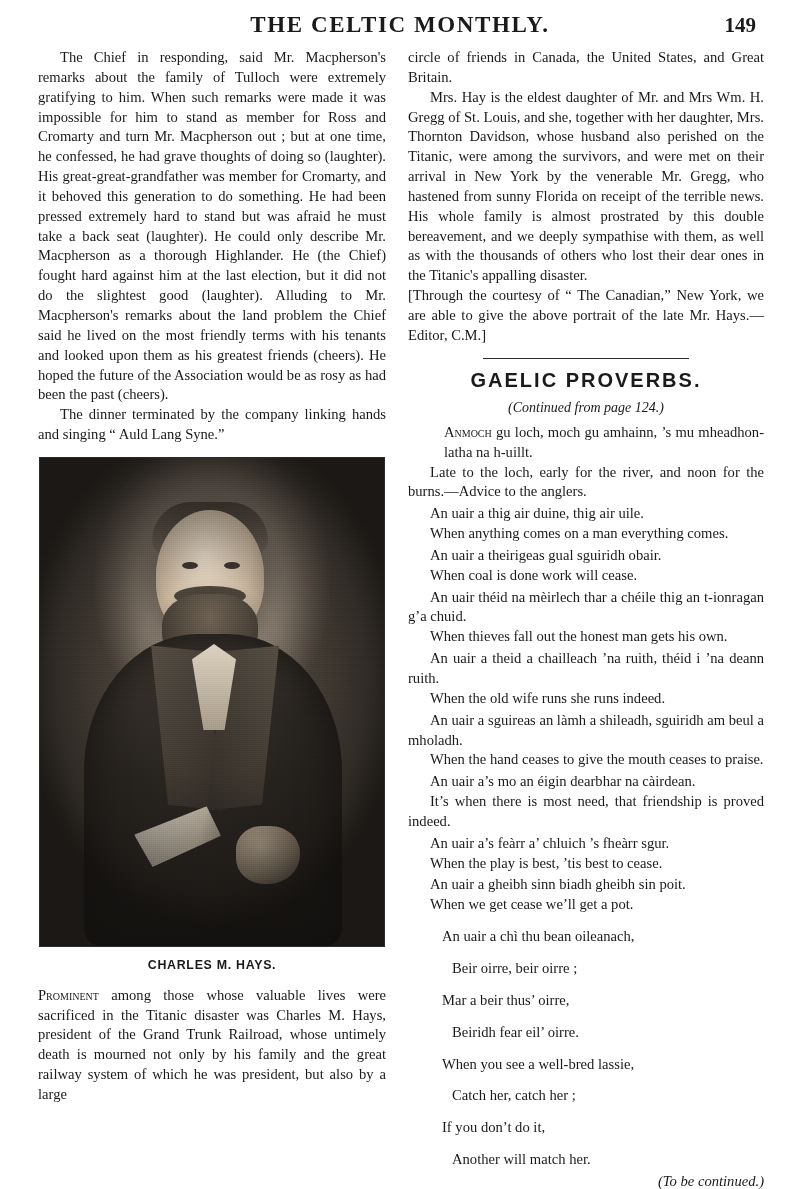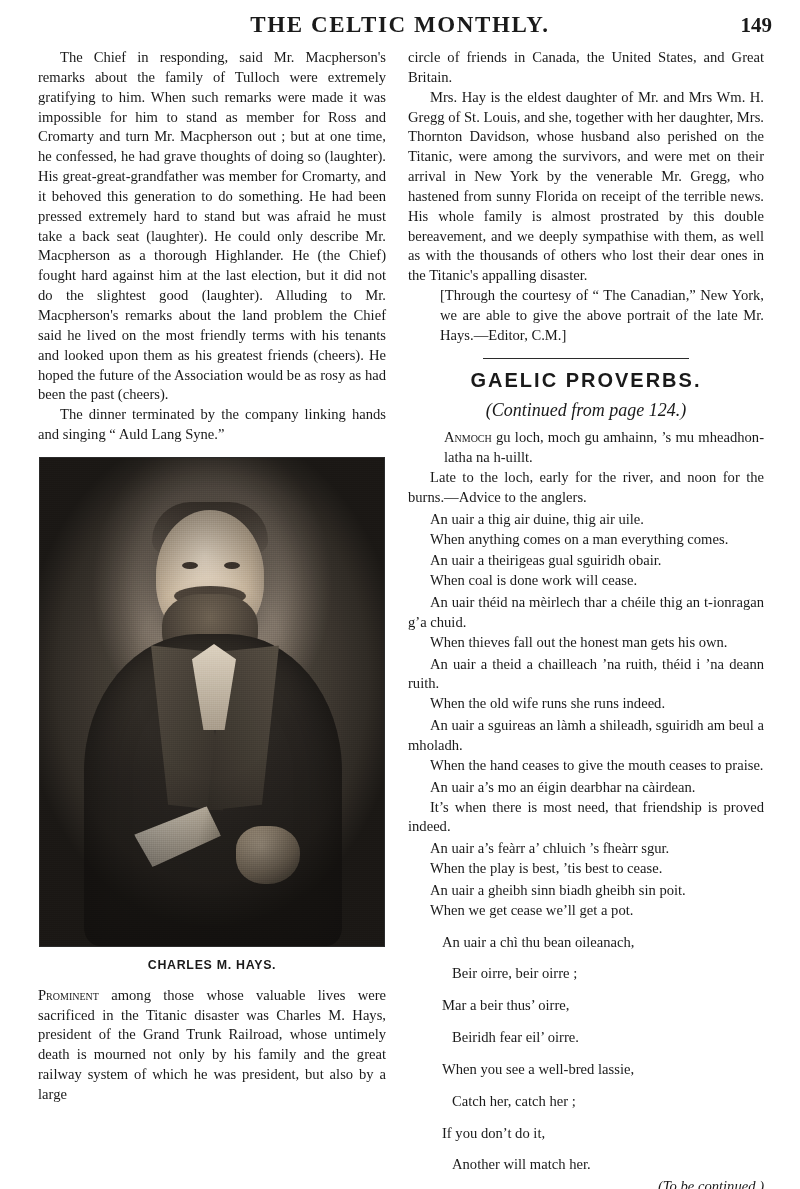--- a/index.html
+++ b/index.html
@@ -34,21 +34,21 @@
     left: 0; top: 0;
     width: 800px;
     text-align: center;
     font-family: "Liberation Serif", serif;
     font-size: 23px;
     letter-spacing: 1.6px;
     font-weight: 700;
   }
   .page-number {
     position: absolute;
-    right: 28px;
+    right: 44px;
     top: 1px;
     font-size: 21px;
     font-weight: 700;
     font-family: "Liberation Serif", serif;
   }
   
   .col {
     position: absolute;
     top: 48px;
     font-size: 14.6px;
@@ -215,21 +215,21 @@
     text-align: center;
     font-family: "Liberation Sans", sans-serif;
     font-weight: 700;
     font-size: 20px;
     letter-spacing: 2px;
     margin: 4px 0 2px;
   }
   .continued {
     text-align: center;
     font-style: italic;
-    font-size: 18px;
+    font-size: 14px;
     margin: 4px 0 6px;
   }
   .prov-gaelic {
     text-indent: 22px;
     margin: 0;
   }
   .prov-english {
     text-indent: 22px;
     margin: 0 0 2px 0;
   }
@@ -247,21 +247,21 @@
   .verse-in {
     margin: 0;
     text-indent: 44px;
   }
   .end-note {
     text-align: right;
     font-style: italic;
     margin-top: 2px;
     text-indent: 0;
   }
-  .bracketed { text-indent: 0; margin-left: 32px; }
+  .bracketed { text-indent: 0; }
 </style>
 </head>
 <body>
 
 <div class="page">
 
   <div class="masthead">
     <div class="masthead-title">THE CELTIC MONTHLY.</div>
     <div class="page-number">149</div>
   </div>

